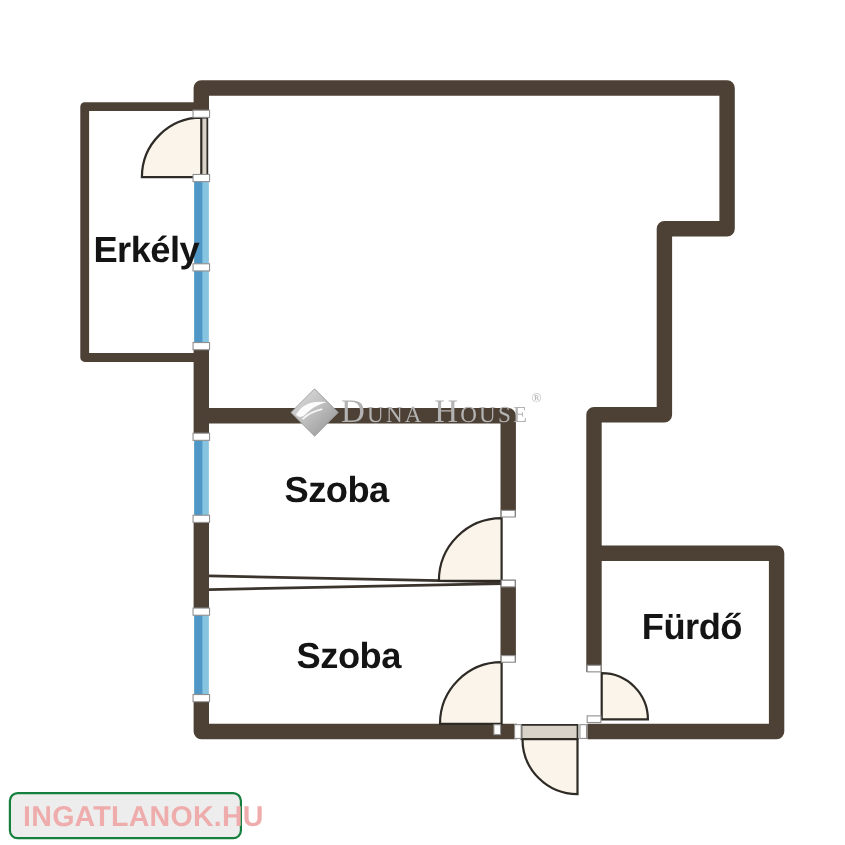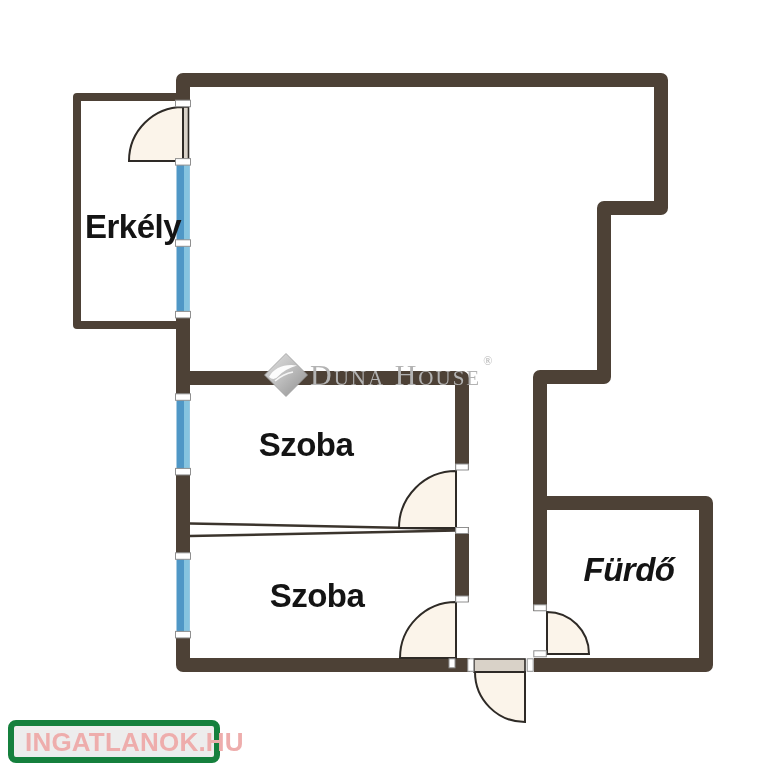--- a/index.html
+++ b/index.html
@@ -10,21 +10,21 @@
               font-weight:700;font-size:33px;letter-spacing:-0.5px;color:#141414;
               white-space:nowrap;}
   
   .watermark{position:absolute;left:263px;top:352px;display:flex;align-items:center;gap:1px;}
   .wm-text{font-family:"Liberation Serif",serif;font-variant:small-caps;
            font-size:30px;letter-spacing:2px;color:#b3b3b3;line-height:1;}
   .wm-reg{font-family:"Liberation Serif",serif;font-size:12px;color:#b3b3b3;
           align-self:flex-start;margin-top:2px;margin-left:1px;}
   
   .sitelogo{position:absolute;left:8px;top:720px;width:212px;height:43px;
-            background:#ededed;border:6px solid #15803d;border-radius:8px;
+            background:#ededed;border:2px solid #15803d;border-radius:8px;
             display:flex;align-items:center;gap:5px;padding:0 6px;box-sizing:border-box;}
   .sitelogo-text{font-weight:700;font-size:26px;letter-spacing:0.2px;color:#eeadac;
                  line-height:1;white-space:nowrap;}
 </style>
 </head>
 <body>
 
 <div class="stage">
 
   <svg class="plan-svg" width="768" height="768" viewBox="0 0 768 768">
@@ -90,21 +90,21 @@
       <rect x="467.8" y="658.8" width="6" height="12.5"></rect>
       <rect x="527.2" y="658.8" width="6" height="12.5"></rect>
       <rect x="533.8" y="604.8" width="12.5" height="6"></rect>
       <rect x="533.8" y="650.8" width="12.5" height="6"></rect>
     </g>
   </svg>
 
   <div class="room-label" style="left:133px;top:227px;text-align:right;">Erkély</div>
   <div class="room-label" style="left:306px;top:445px;">Szoba</div>
   <div class="room-label" style="left:317px;top:596px;">Szoba</div>
-  <div class="room-label" style="left:629px;top:570px;font-style:italic;">Fürdő</div>
+  <div class="room-label" style="left:629px;top:570px;">Fürdő</div>
 
   <div class="watermark">
     <svg width="46" height="46" viewBox="0 0 46 46">
       <defs>
         <linearGradient id="dg" x1="0" y1="0" x2="1" y2="1">
           <stop offset="0" stop-color="#e2e2e2"></stop>
           <stop offset="0.5" stop-color="#bdbdbd"></stop>
           <stop offset="1" stop-color="#8f8f8f"></stop>
         </linearGradient>
       </defs>

